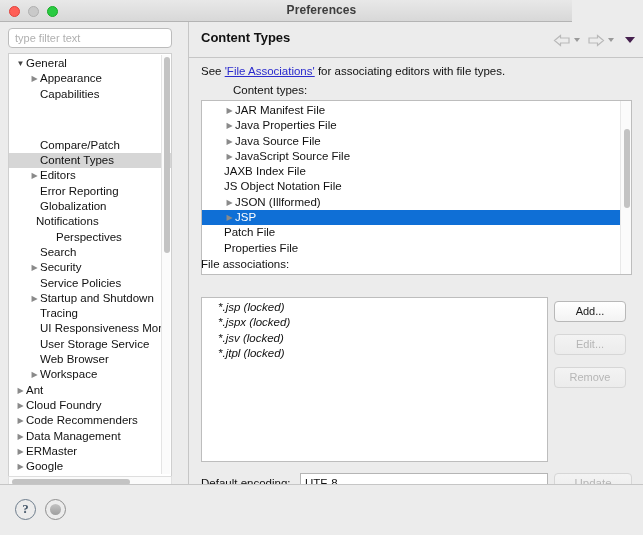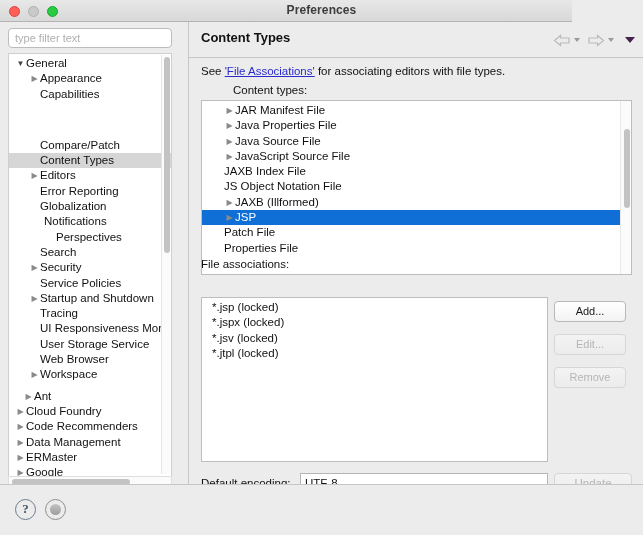--- a/index.html
+++ b/index.html
@@ -270,23 +270,24 @@
     border: 1px solid #bdbdbd;
     box-sizing: border-box;
     overflow: hidden;
     padding-top: 2px;
   }
   .farow {
     height: 15.3px;
     line-height: 15.3px;
     font-size: 11.5px;
     color: #111;
-    padding-left: 10px;
+    padding-left: 16px;
     white-space: nowrap;
     cursor: default;
+    font-style: italic;
   }
 
   .sbtn {
     position: absolute;
     left: 365px;
     width: 72px; height: 21px;
     box-sizing: border-box;
     border: 1px solid #b8b8b8;
     border-radius: 4px;
     background: linear-gradient(to bottom, #ffffff 0%, #f3f3f3 100%);
@@ -399,32 +400,32 @@
     <div id="tree-frame">
       <div id="tree-list">
           <div class="trow" style="padding-left: 6px;"><span class="tw open">▼</span><span class="tlabel">General</span></div>
           <div class="trow" style="padding-left: 20px;"><span class="tw">▶</span><span class="tlabel">Appearance</span></div>
           <div class="trow" style="padding-left: 20px;"><span class="tw">&nbsp;</span><span class="tlabel">Capabilities</span></div>
           <div class="trow" style="padding-left: 20px; margin-top: 36px;"><span class="tw">&nbsp;</span><span class="tlabel">Compare/Patch</span></div>
           <div class="trow sel" style="padding-left: 20px;"><span class="tw">&nbsp;</span><span class="tlabel">Content Types</span></div>
           <div class="trow" style="padding-left: 20px;"><span class="tw">▶</span><span class="tlabel">Editors</span></div>
           <div class="trow" style="padding-left: 20px;"><span class="tw">&nbsp;</span><span class="tlabel">Error Reporting</span></div>
           <div class="trow" style="padding-left: 20px;"><span class="tw">&nbsp;</span><span class="tlabel">Globalization</span></div>
-          <div class="trow" style="padding-left: 24px;"><span class="tw">&nbsp;</span><span class="tlabel">Notifications</span></div>
+          <div class="trow" style="padding-left: 8px; margin-left: 8px;"><span class="tw">&nbsp;</span><span class="tlabel">Notifications</span></div>
           <div class="trow" style="padding-left: 36px;"><span class="tw">&nbsp;</span><span class="tlabel">Perspectives</span></div>
           <div class="trow" style="padding-left: 20px;"><span class="tw">&nbsp;</span><span class="tlabel">Search</span></div>
           <div class="trow" style="padding-left: 20px;"><span class="tw">▶</span><span class="tlabel">Security</span></div>
           <div class="trow" style="padding-left: 20px;"><span class="tw">&nbsp;</span><span class="tlabel">Service Policies</span></div>
           <div class="trow" style="padding-left: 20px;"><span class="tw">▶</span><span class="tlabel">Startup and Shutdown</span></div>
           <div class="trow" style="padding-left: 20px;"><span class="tw">&nbsp;</span><span class="tlabel">Tracing</span></div>
           <div class="trow" style="padding-left: 20px;"><span class="tw">&nbsp;</span><span class="tlabel">UI Responsiveness Mor</span></div>
           <div class="trow" style="padding-left: 20px;"><span class="tw">&nbsp;</span><span class="tlabel">User Storage Service</span></div>
           <div class="trow" style="padding-left: 20px;"><span class="tw">&nbsp;</span><span class="tlabel">Web Browser</span></div>
           <div class="trow" style="padding-left: 20px;"><span class="tw">▶</span><span class="tlabel">Workspace</span></div>
-          <div class="trow" style="padding-left: 14px; margin-top: 6px;"><span class="tw">▶</span><span class="tlabel">Ant</span></div>
+          <div class="trow" style="padding-left: 6px;"><span class="tw">▶</span><span class="tlabel">Ant</span></div>
           <div class="trow" style="padding-left: 6px;"><span class="tw">▶</span><span class="tlabel">Cloud Foundry</span></div>
           <div class="trow" style="padding-left: 6px;"><span class="tw">▶</span><span class="tlabel">Code Recommenders</span></div>
           <div class="trow" style="padding-left: 6px;"><span class="tw">▶</span><span class="tlabel">Data Management</span></div>
           <div class="trow" style="padding-left: 6px;"><span class="tw">▶</span><span class="tlabel">ERMaster</span></div>
           <div class="trow" style="padding-left: 6px;"><span class="tw">▶</span><span class="tlabel">Google</span></div>
           <div class="trow" style="padding-left: 6px;"><span class="tw">▶</span><span class="tlabel">Help</span></div>
         </div>
     </div>
     <div id="tree-vscroll">
       <div id="tree-vthumb"></div>
@@ -462,21 +463,21 @@
     <div class="sect-label" id="ct-label">Content types:</div>
 
     <div id="ct-box">
       <div id="ct-list">
           <div class="ctrow haschild"><span class="ctw">▶</span><span>JAR Manifest File</span></div>
           <div class="ctrow haschild"><span class="ctw">▶</span><span>Java Properties File</span></div>
           <div class="ctrow haschild"><span class="ctw">▶</span><span>Java Source File</span></div>
           <div class="ctrow haschild"><span class="ctw">▶</span><span>JavaScript Source File</span></div>
           <div class="ctrow"><span>JAXB Index File</span></div>
           <div class="ctrow"><span>JS Object Notation File</span></div>
-          <div class="ctrow haschild"><span class="ctw">▶</span><span>JAXB (Illformed)</span></div>
+          <div class="ctrow haschild"><span class="ctw">▶</span><span>JSON (Illformed)</span></div>
           <div class="ctrow sel haschild"><span class="ctw">▶</span><span>JSP</span></div>
           <div class="ctrow"><span>Patch File</span></div>
           <div class="ctrow"><span>Properties File</span></div>
         </div>
       <div id="ct-vscroll">
         <div id="ct-vthumb"></div>
       </div>
     </div>
 
     <div class="sect-label" id="fa-label">File associations:</div>

